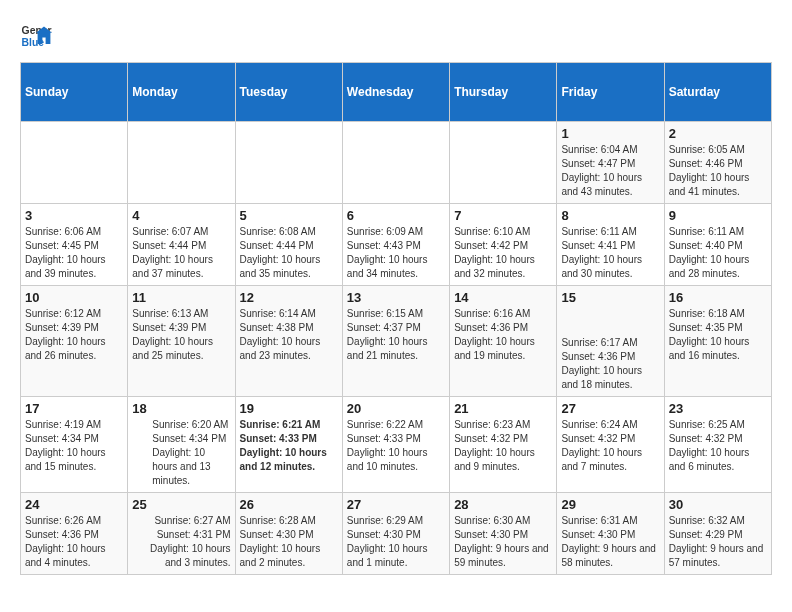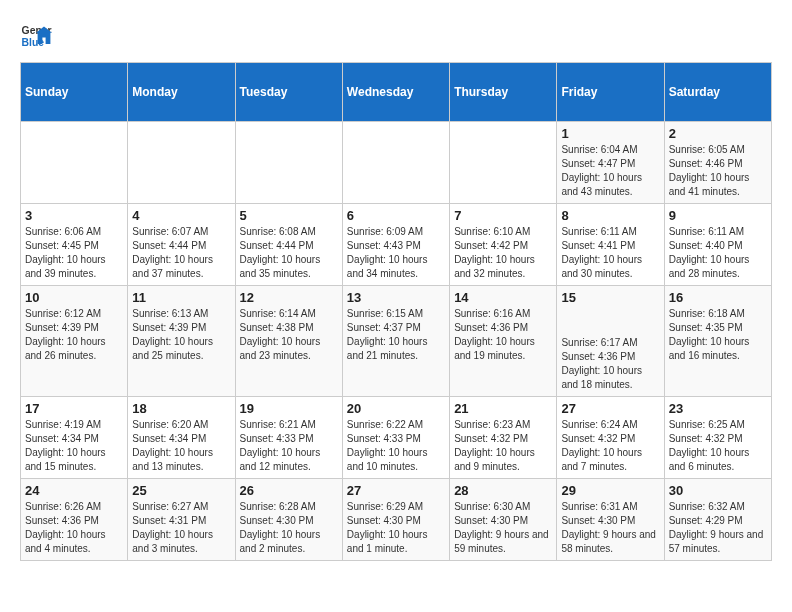--- a/index.html
+++ b/index.html
@@ -215,27 +215,27 @@
       </tr>
       <tr>
         <td>
           <span class="day-num">17</span>
           <div class="day-info" style="white-space: pre-line;">Sunrise: 4:19 AM
 Sunset: 4:34 PM
 Daylight: 10 hours and 15 minutes.</div>
         </td>
         <td>
           <span class="day-num">18</span>
-          <div class="day-info" style="white-space: pre-line;">Sunrise: 6:20 AM
+          <div class="day-info" style="white-space: pre-line; margin-left: 20px;">Sunrise: 6:20 AM
 Sunset: 4:34 PM
 Daylight: 10 hours and 13 minutes.</div>
         </td>
         <td>
           <span class="day-num">19</span>
-          <div class="day-info" style="white-space: pre-line;">Sunrise: 6:21 AM
+          <div class="day-info" style="white-space: pre-line; font-weight: bold;">Sunrise: 6:21 AM
 Sunset: 4:33 PM
 Daylight: 10 hours and 12 minutes.</div>
         </td>
         <td>
           <span class="day-num">20</span>
           <div class="day-info" style="white-space: pre-line;">Sunrise: 6:22 AM
 Sunset: 4:33 PM
 Daylight: 10 hours and 10 minutes.</div>
         </td>
         <td>
@@ -259,21 +259,21 @@
       </tr>
       <tr>
         <td>
           <span class="day-num">24</span>
           <div class="day-info" style="white-space: pre-line;">Sunrise: 6:26 AM
 Sunset: 4:36 PM
 Daylight: 10 hours and 4 minutes.</div>
         </td>
         <td>
           <span class="day-num">25</span>
-          <div class="day-info" style="white-space: pre-line;">Sunrise: 6:27 AM
+          <div class="day-info" style="white-space: pre-line; text-align: right;">Sunrise: 6:27 AM
 Sunset: 4:31 PM
 Daylight: 10 hours and 3 minutes.</div>
         </td>
         <td>
           <span class="day-num">26</span>
           <div class="day-info" style="white-space: pre-line;">Sunrise: 6:28 AM
 Sunset: 4:30 PM
 Daylight: 10 hours and 2 minutes.</div>
         </td>
         <td>

